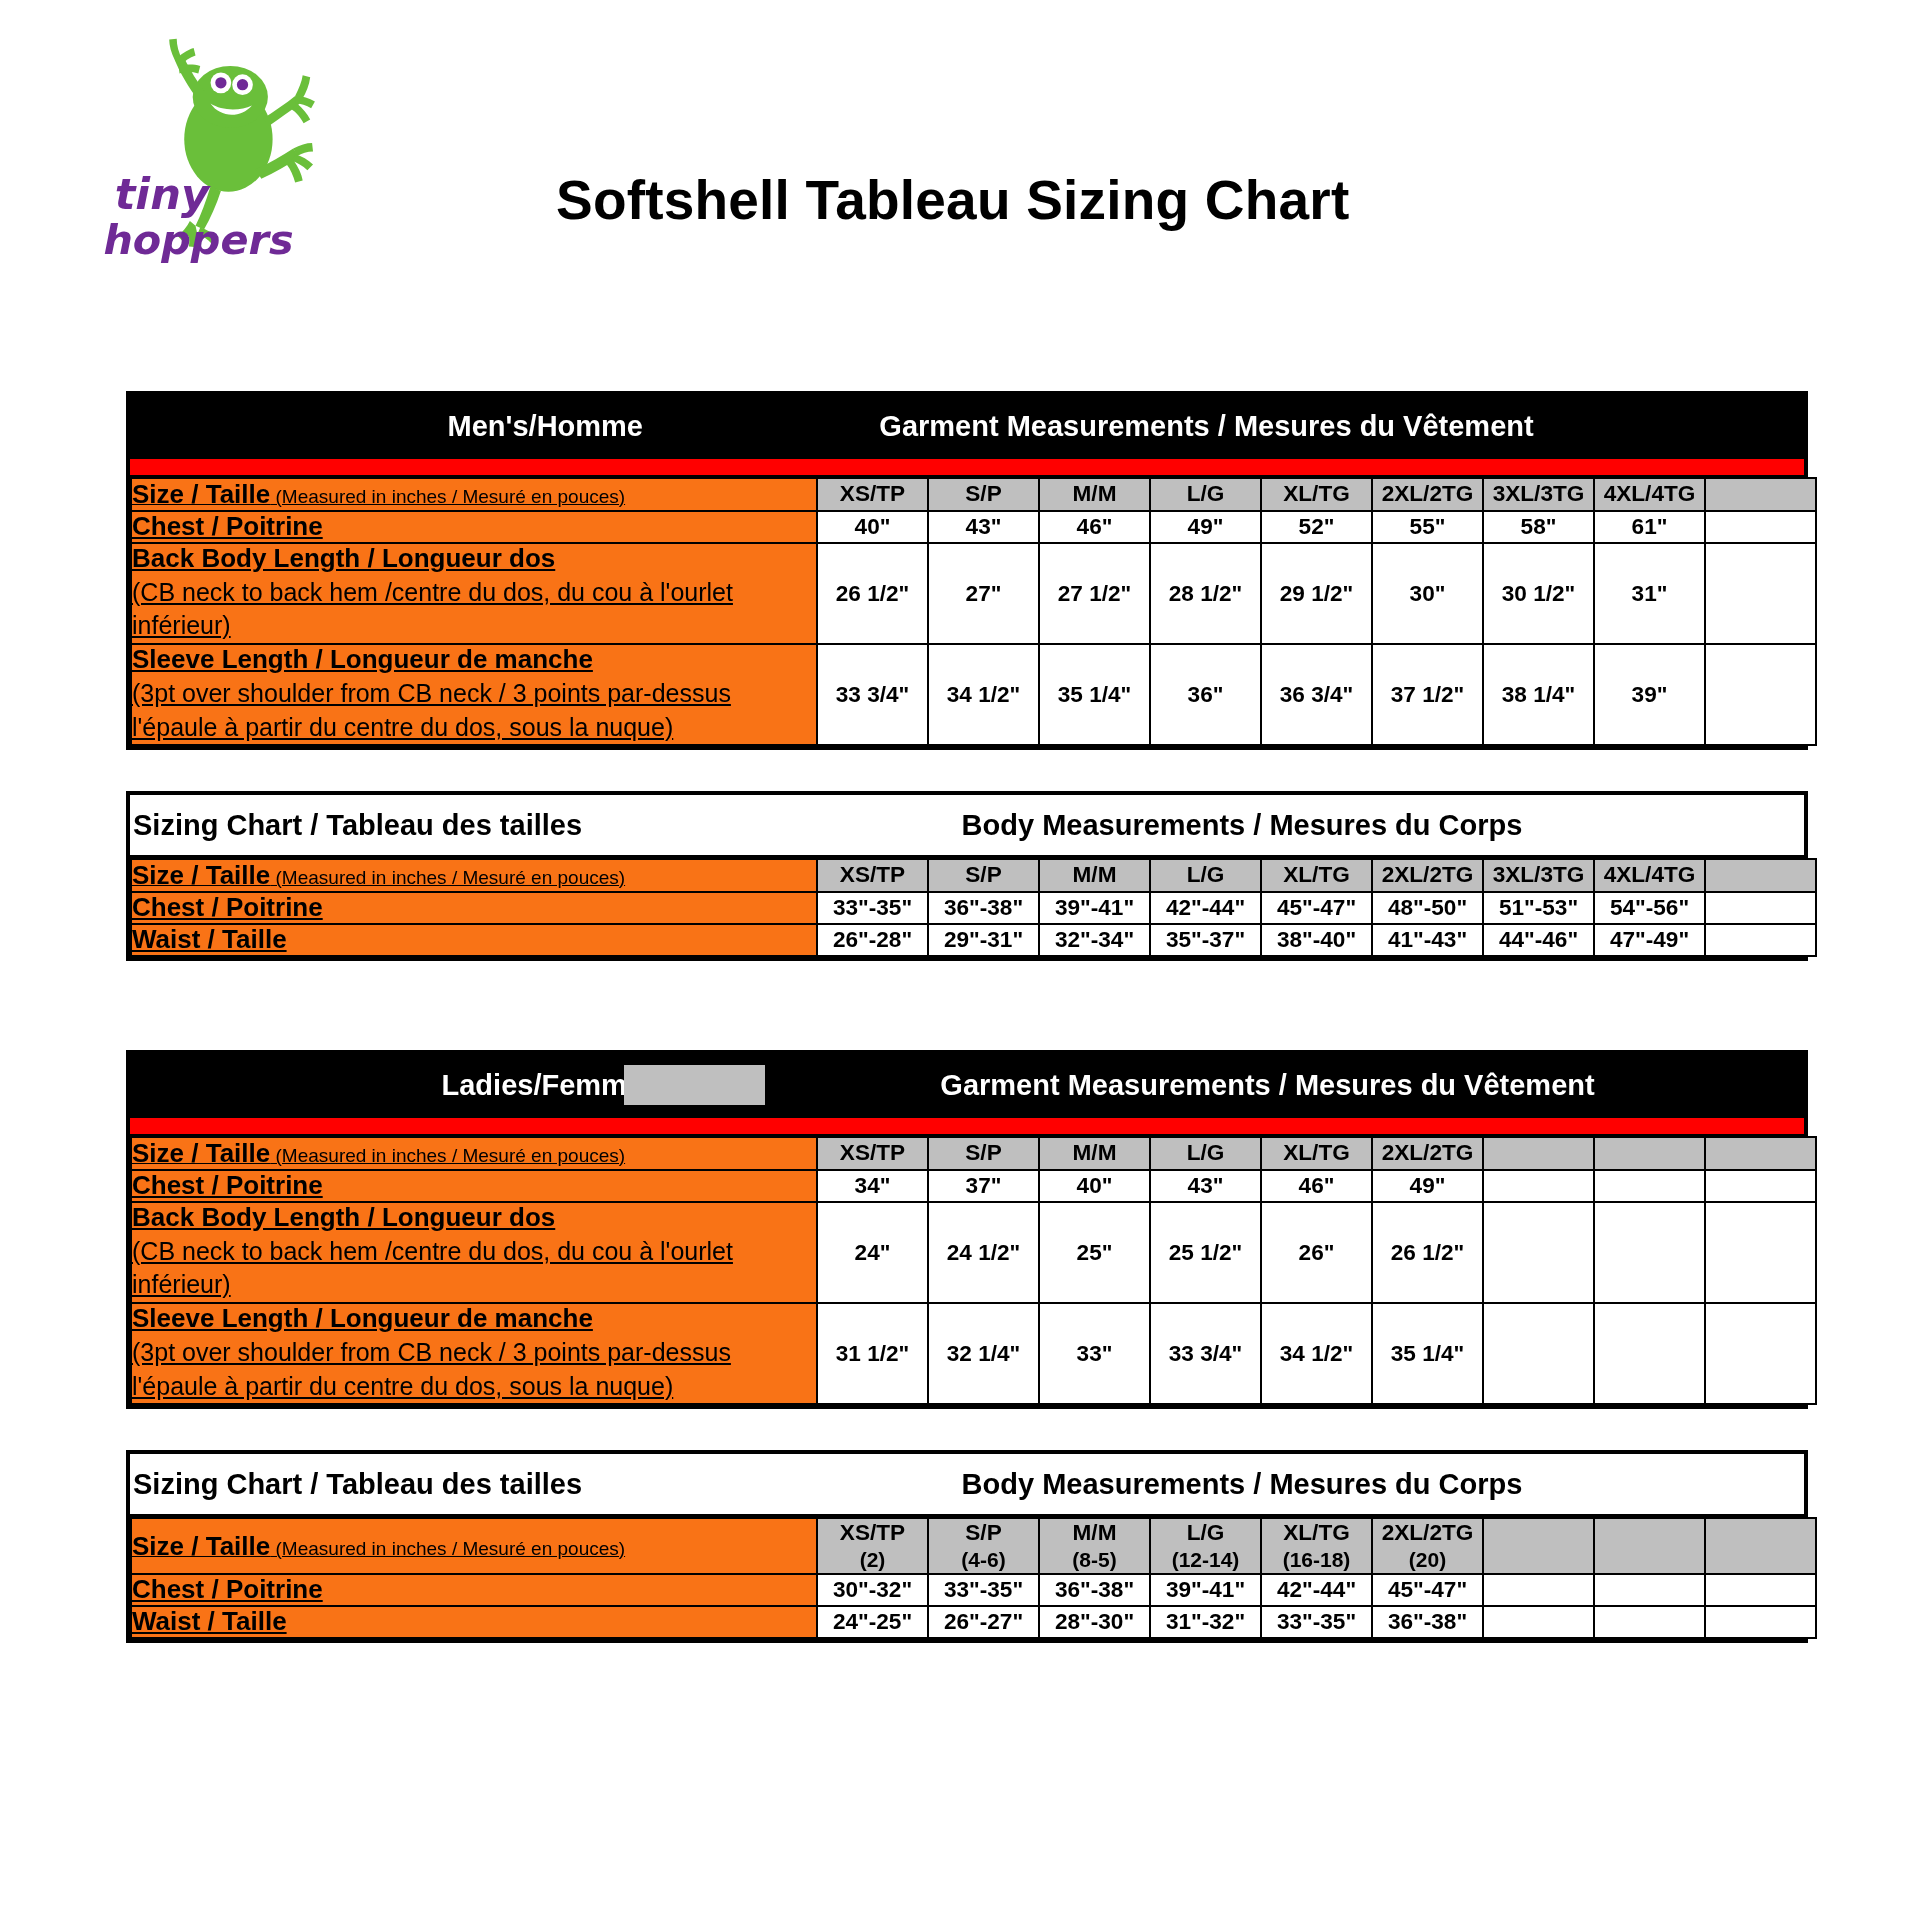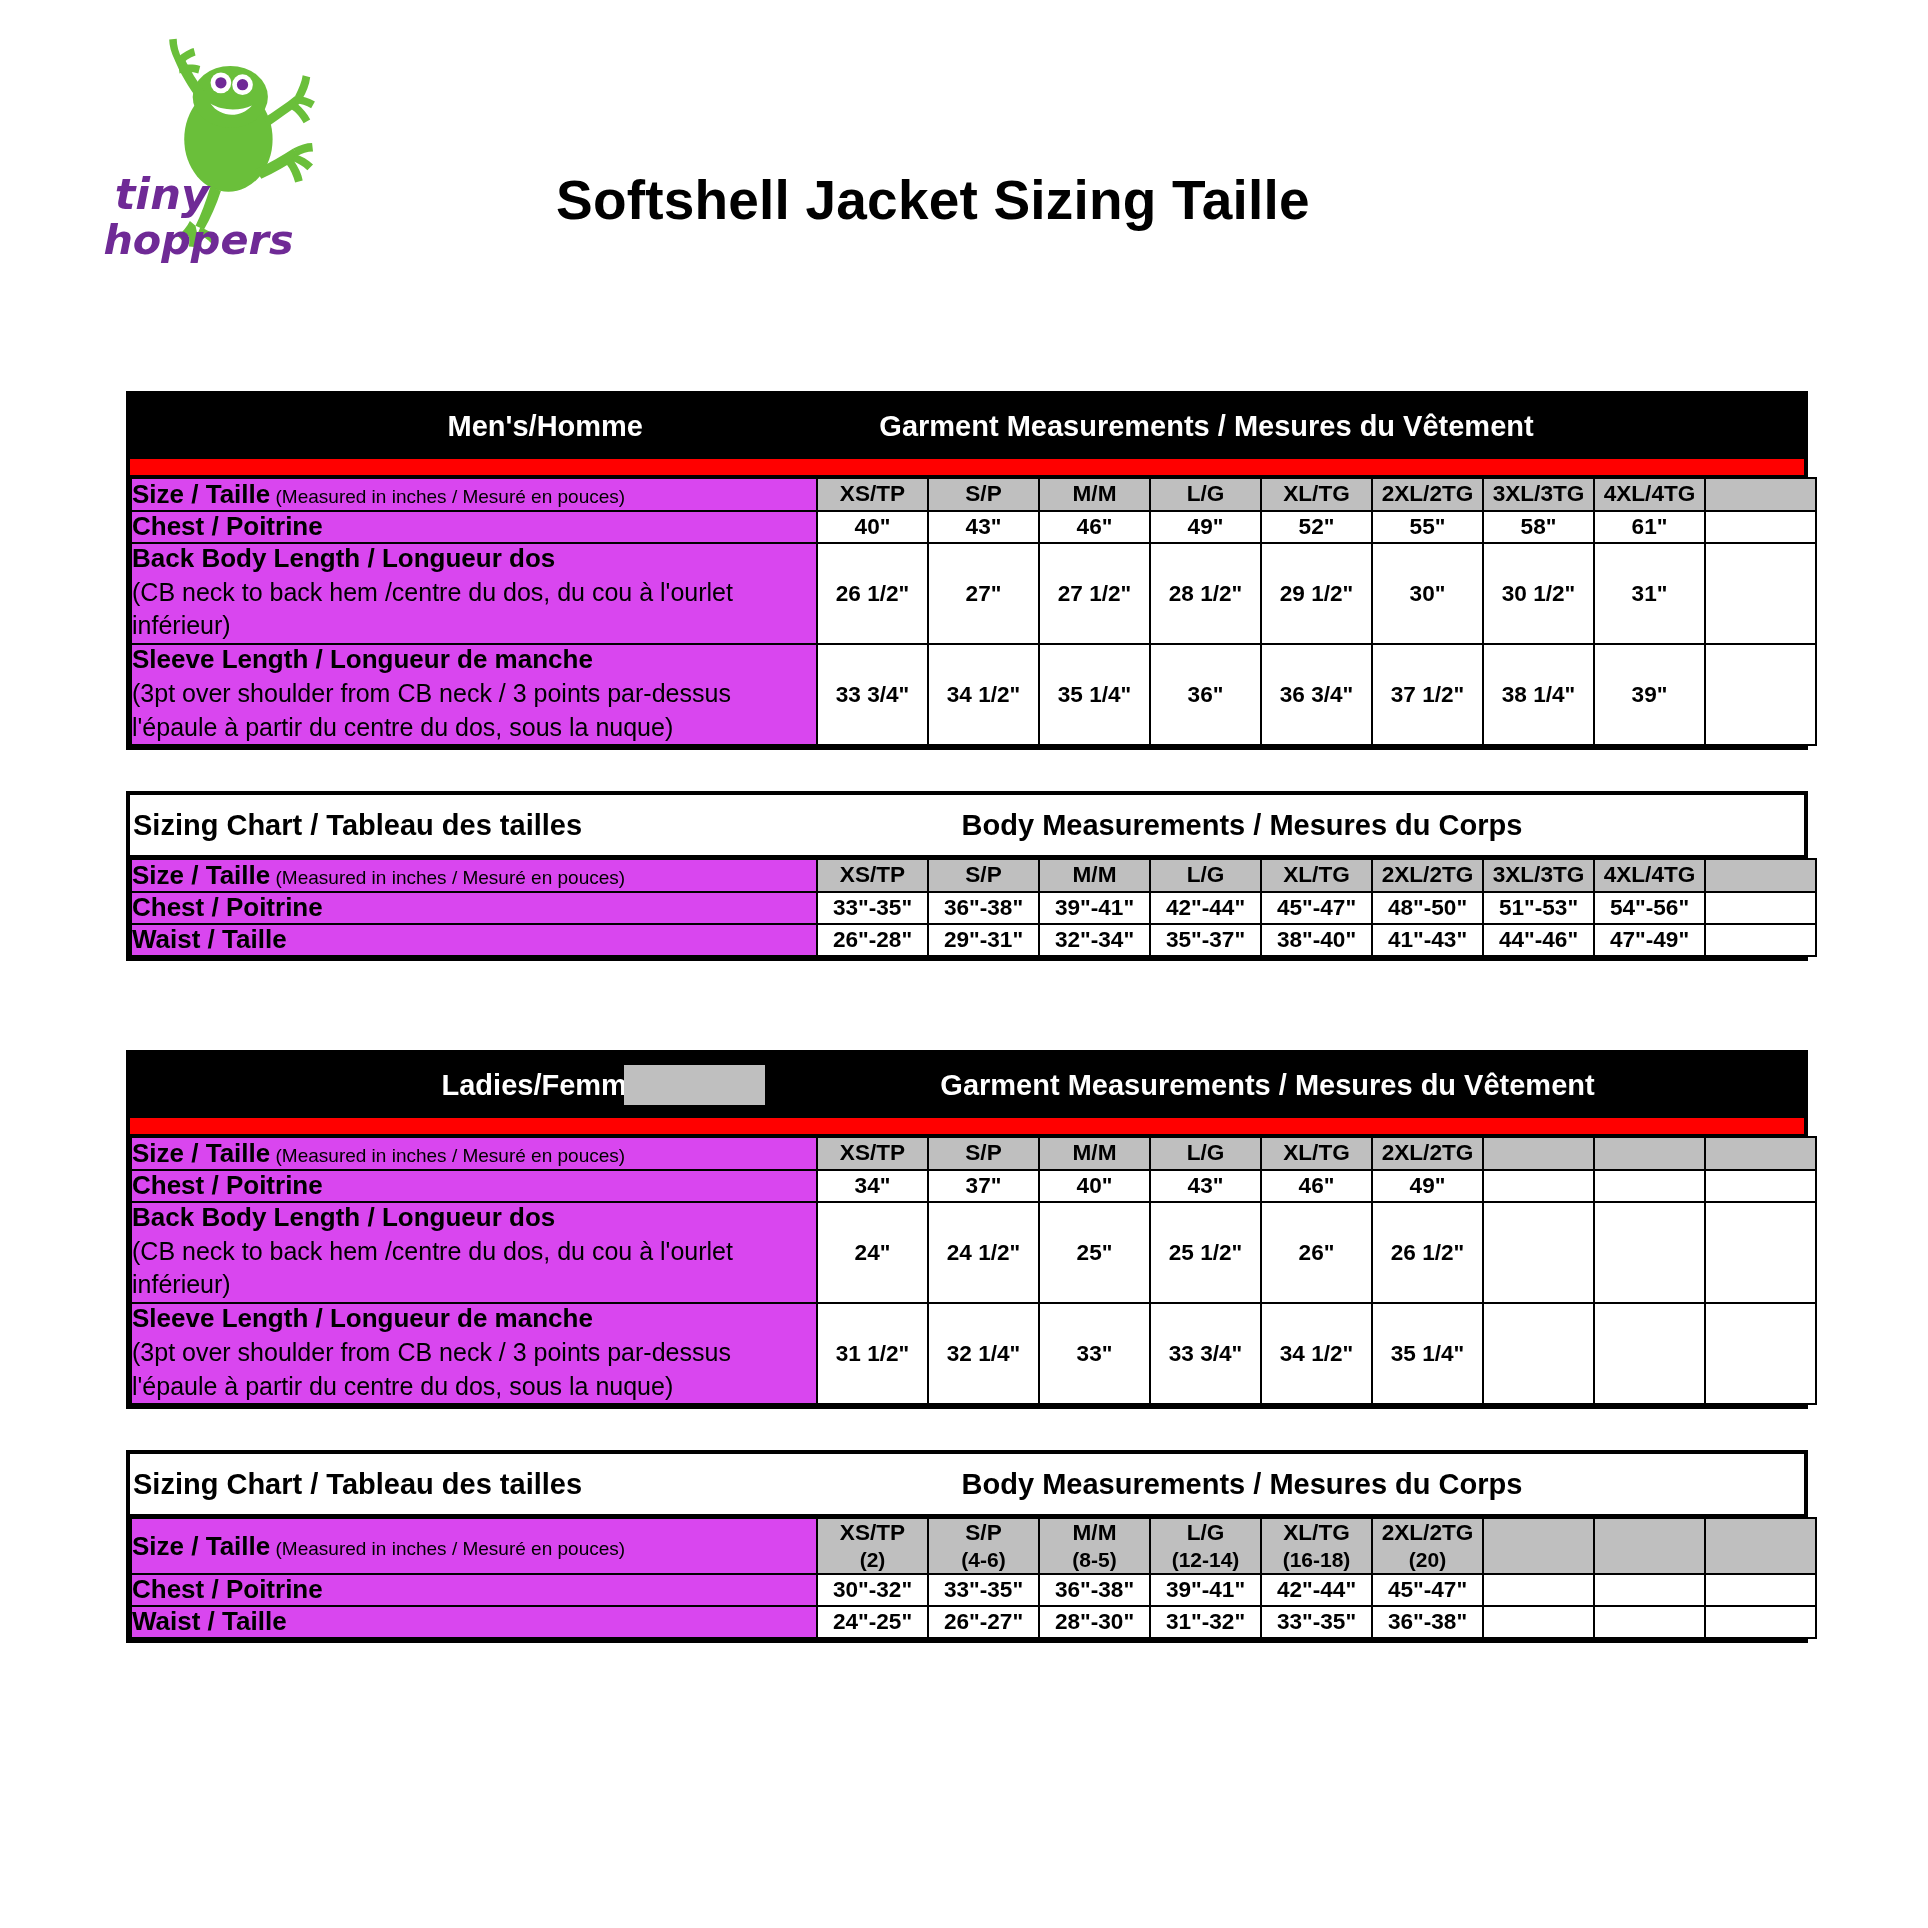--- a/index.html
+++ b/index.html
@@ -129,23 +129,24 @@
     width: 100%;
     table-layout: fixed;
   }
   table.grid td {
     border: 2.8px solid #000000;
     padding: 0;
     vertical-align: middle;
   }
 
   td.label {
-    background: #d946ef;
+    background: #f97316;
     padding: 5.6px 0 5.6px 11.3px;
     text-align: left;
+    text-decoration: underline;
   }
   td.val {
     background: #ffffff;
     text-align: center;
     font-weight: bold;
     font-size: 22.6px;
     white-space: nowrap;
   }
   td.size-head {
     background: #bfbfbf;
@@ -225,21 +226,21 @@
         <circle cx="135" cy="58" r="6" fill="#6f2a96"></circle>
         <circle cx="158" cy="60" r="6" fill="#6f2a96"></circle>
 
         <path d="M124 80 C134 95 156 96 168 82 C156 88 136 88 124 80 Z" fill="#ffffff"></path>
 
         <text x="22" y="192" font-family="'DejaVu Sans', sans-serif" font-size="46" font-weight="bold" font-style="italic" fill="#6f2a96">tiny</text>
         <text x="10" y="240" font-family="'DejaVu Sans', sans-serif" font-size="44" font-weight="bold" font-style="italic" fill="#6f2a96">hoppers</text>
       </svg>
     </div>
 
-    <div class="doc-title">Softshell Jacket Sizing Taille</div>
+    <div class="doc-title">Softshell Tableau Sizing Chart</div>
   </div>
 
   <div id="blocks-host">
       <div class="block" style="top: 391px;">
         <div class="banner">
           <div class="banner-left">Men's/Homme</div>
           <div class="banner-right">Garment Measurements / Mesures du Vêtement</div>
         </div>
         <div class="redbar"></div>
         <table class="grid">

